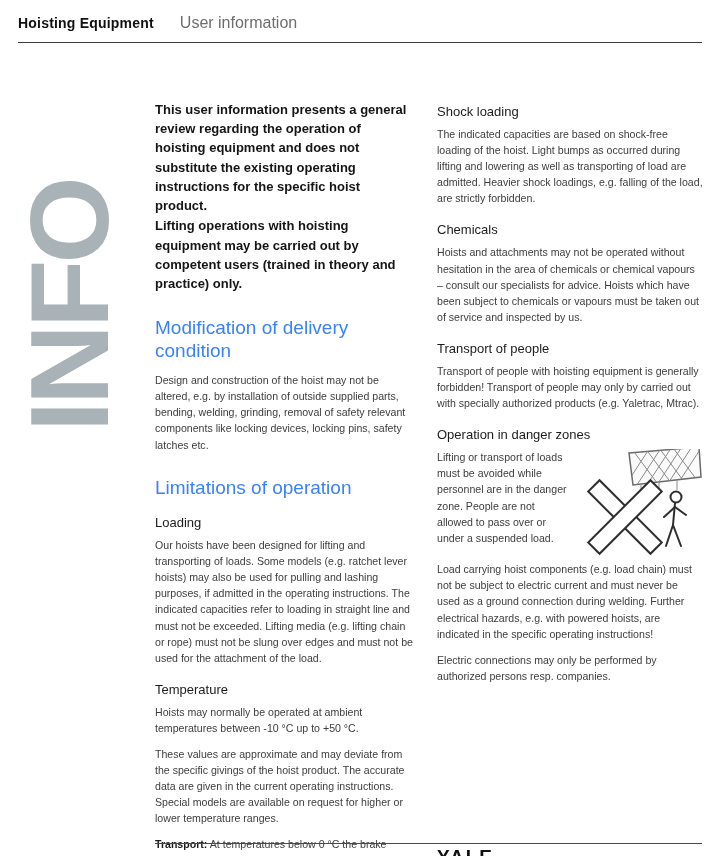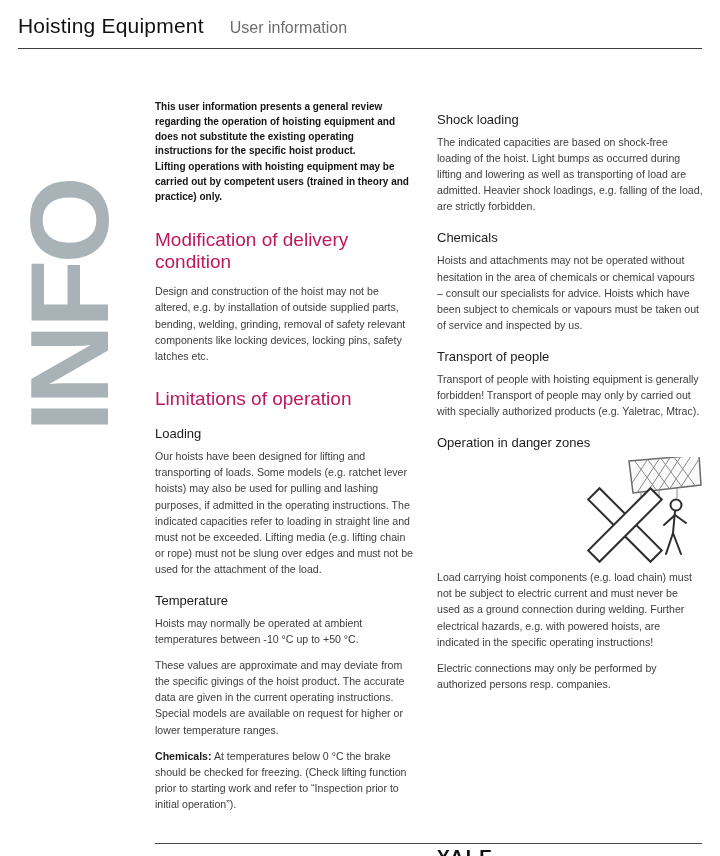--- a/index.html
+++ b/index.html
@@ -12,49 +12,49 @@
     margin:0 auto;
     box-sizing:border-box;
   }
   
   .header {
     position:absolute; left:18px; right:18px; top:14px;
     display:flex; align-items:baseline; gap:26px;
     border-bottom:1px solid #3c3c3c;
     padding-bottom:10px;
   }
-  .header .title { font-size:21px; font-weight:400; color:#111; letter-spacing:0.2px;text-align:center; }
+  .header .title { font-size:14px; font-weight:700; color:#111; letter-spacing:0.2px;text-align:center; }
   .header .subtitle { font-size:16px; font-weight:400; color:#6e6e6e; }
 
   
   .side-label {
     position:absolute;
     left:24px; top:432px;
     transform:rotate(-90deg);
     transform-origin:left top;
     font-size:112px;
     font-weight:700;
     color:#a9b2b6;
     letter-spacing:-4px;
     line-height:0.82;
     white-space:nowrap;
     width:345px;
   }
 
   
   .col-left  { position:absolute; left:155px; top:100px; width:258px; }
-  .col-right { position:absolute; left:437px; top:108px; width:266px; }
+  .col-right { position:absolute; left:437px; top:100px; width:266px; }
 
   p { margin:0 0 9px 0; }
   .intro p {
-    font-size:10px; font-weight:700; color:#151515; line-height:1.48;
+    font-size:13px; font-weight:700; color:#151515; line-height:1.48;
     margin:0 0 1px 0;
   }
   .h2 {
-    font-size:19px; font-weight:400; color:#be185d; line-height:1.18;
+    font-size:19px; font-weight:400; color:#3b82f6; line-height:1.18;
     margin:24px 0 10px 0;
   }
   .h3 {
     font-size:13px; font-weight:400; color:#1c1c1c;
     margin:16px 0 7px 0;
   }
   .col-right .h3:first-child { margin-top:4px; }
   .body {
     font-size:10.6px; color:#3d3d3d; line-height:1.52;
     margin:0 0 2px 0;
@@ -101,21 +101,21 @@
     <p class="body">Design and construction of the hoist may not be altered, e.g. by installation of outside supplied parts, bending, welding, grinding, removal of safety relevant components like locking devices, locking pins, safety latches etc.</p>
 
     <div class="h2">Limitations of operation</div>
 
     <div class="h3">Loading</div>
     <p class="body">Our hoists have been designed for lifting and transporting of loads. Some models (e.g. ratchet lever hoists) may also be used for pulling and lashing purposes, if admitted in the operating instructions. The indicated capacities refer to loading in straight line and must not be exceeded. Lifting media (e.g. lifting chain or rope) must not be slung over edges and must not be used for the attachment of the load.</p>
 
     <div class="h3">Temperature</div>
     <p class="body">Hoists may normally be operated at ambient temperatures between -10 °C up to +50 °C.</p>
     <p class="body">These values are approximate and may deviate from the specific givings of the hoist product. The accurate data are given in the current operating instructions. Special models are available on request for higher or lower temperature ranges.</p>
-    <p class="body"><span class="bold-inline">Chemicals:</span><span> At temperatures below 0 °C the brake should be checked for freezing. (Check lifting function prior to starting work and refer to “Inspection prior to initial operation”).</span></p>
+    <p class="body"><span class="bold-inline">Transport:</span><span> At temperatures below 0 °C the brake should be checked for freezing. (Check lifting function prior to starting work and refer to “Inspection prior to initial operation”).</span></p>
 
   </div>
 
   <div class="col-right">
 
     <div class="h3">Shock loading</div>
     <p class="body">The indicated capacities are based on shock-free loading of the hoist. Light bumps as occurred during lifting and lowering as well as transporting of load are admitted. Heavier shock loadings, e.g. falling of the load, are strictly forbidden.</p>
 
     <div class="h3">Chemicals</div>
     <p class="body">Hoists and attachments may not be operated without hesitation in the area of chemicals or chemical vapours – consult our specialists for advice. Hoists which have been subject to chemicals or vapours must be taken out of service and inspected by us.</p>
@@ -158,20 +158,21 @@
 
         <g fill="none" stroke="#2e2e2e" stroke-width="2" stroke-linecap="round">
           <circle cx="97" cy="52" r="5.5" fill="#fff"></circle>
           <line x1="96" y1="58" x2="94" y2="80"></line>
           <line x1="96" y1="62" x2="85" y2="72"></line>
           <line x1="96" y1="62" x2="107" y2="70"></line>
           <line x1="94" y1="80" x2="87" y2="101"></line>
           <line x1="94" y1="80" x2="102" y2="101"></line>
         </g>
       </svg>
+      <p class="body">Lifting or transport of loads must be avoided while personnel are in the danger zone. People are not allowed to pass over or under a suspended load.</p>
     </div>
 
     <p class="body">Load carrying hoist components (e.g. load chain) must not be subject to electric current and must never be used as a ground connection during welding. Further electrical hazards, e.g. with powered hoists, are indicated in the specific operating instructions!</p>
     <p class="body">Electric connections may only be performed by authorized persons resp. companies.</p>
 
   </div>
 
   <div class="footer-rule"></div>
   <div class="footer-logo">YALE</div>
 

